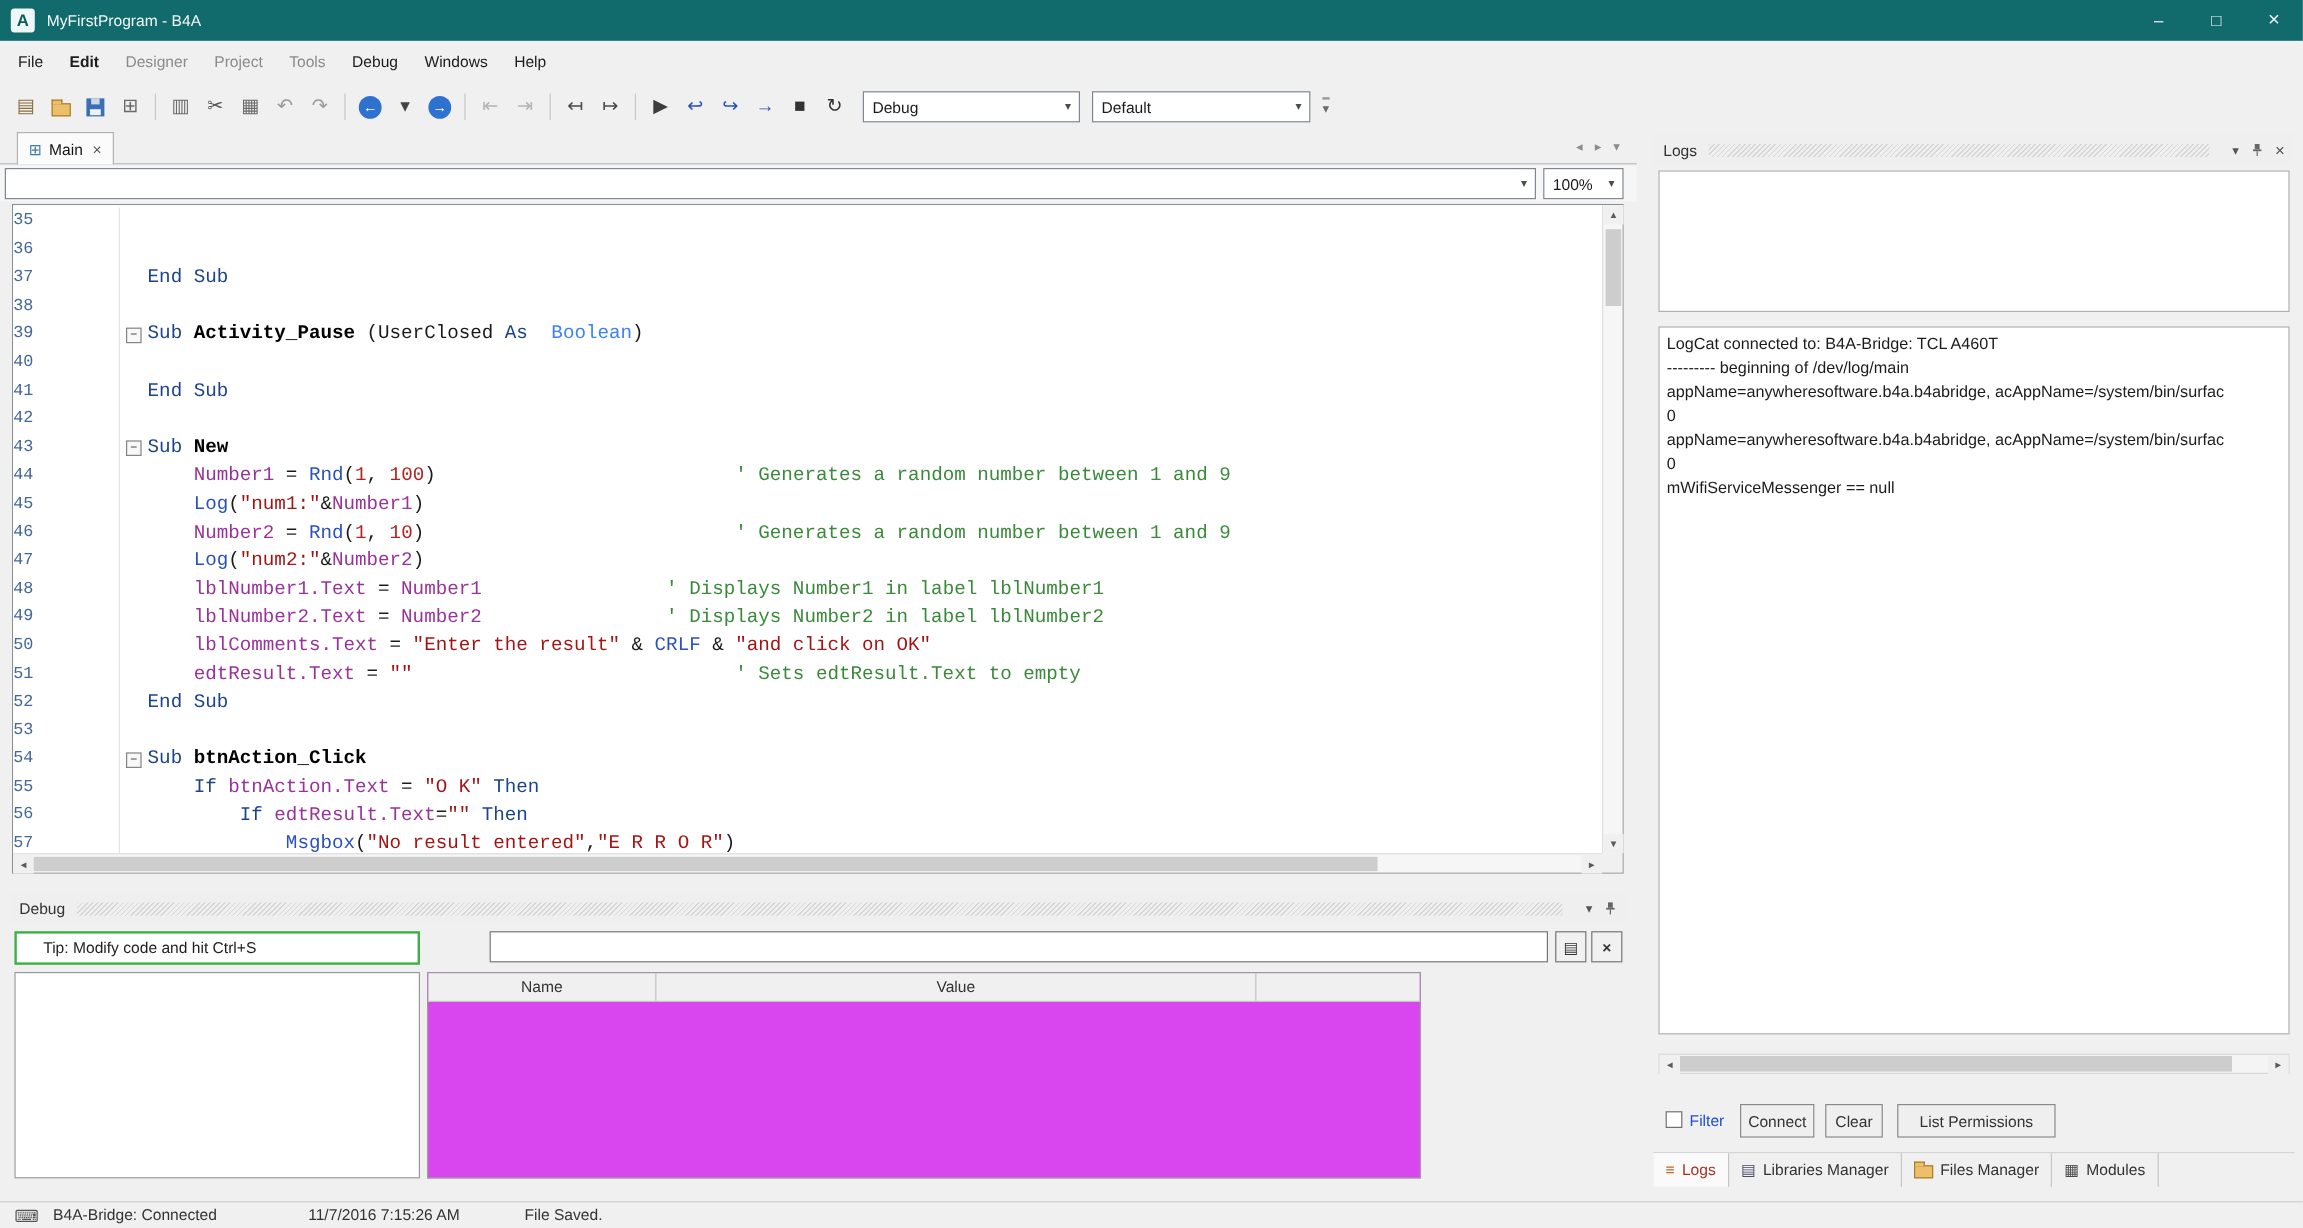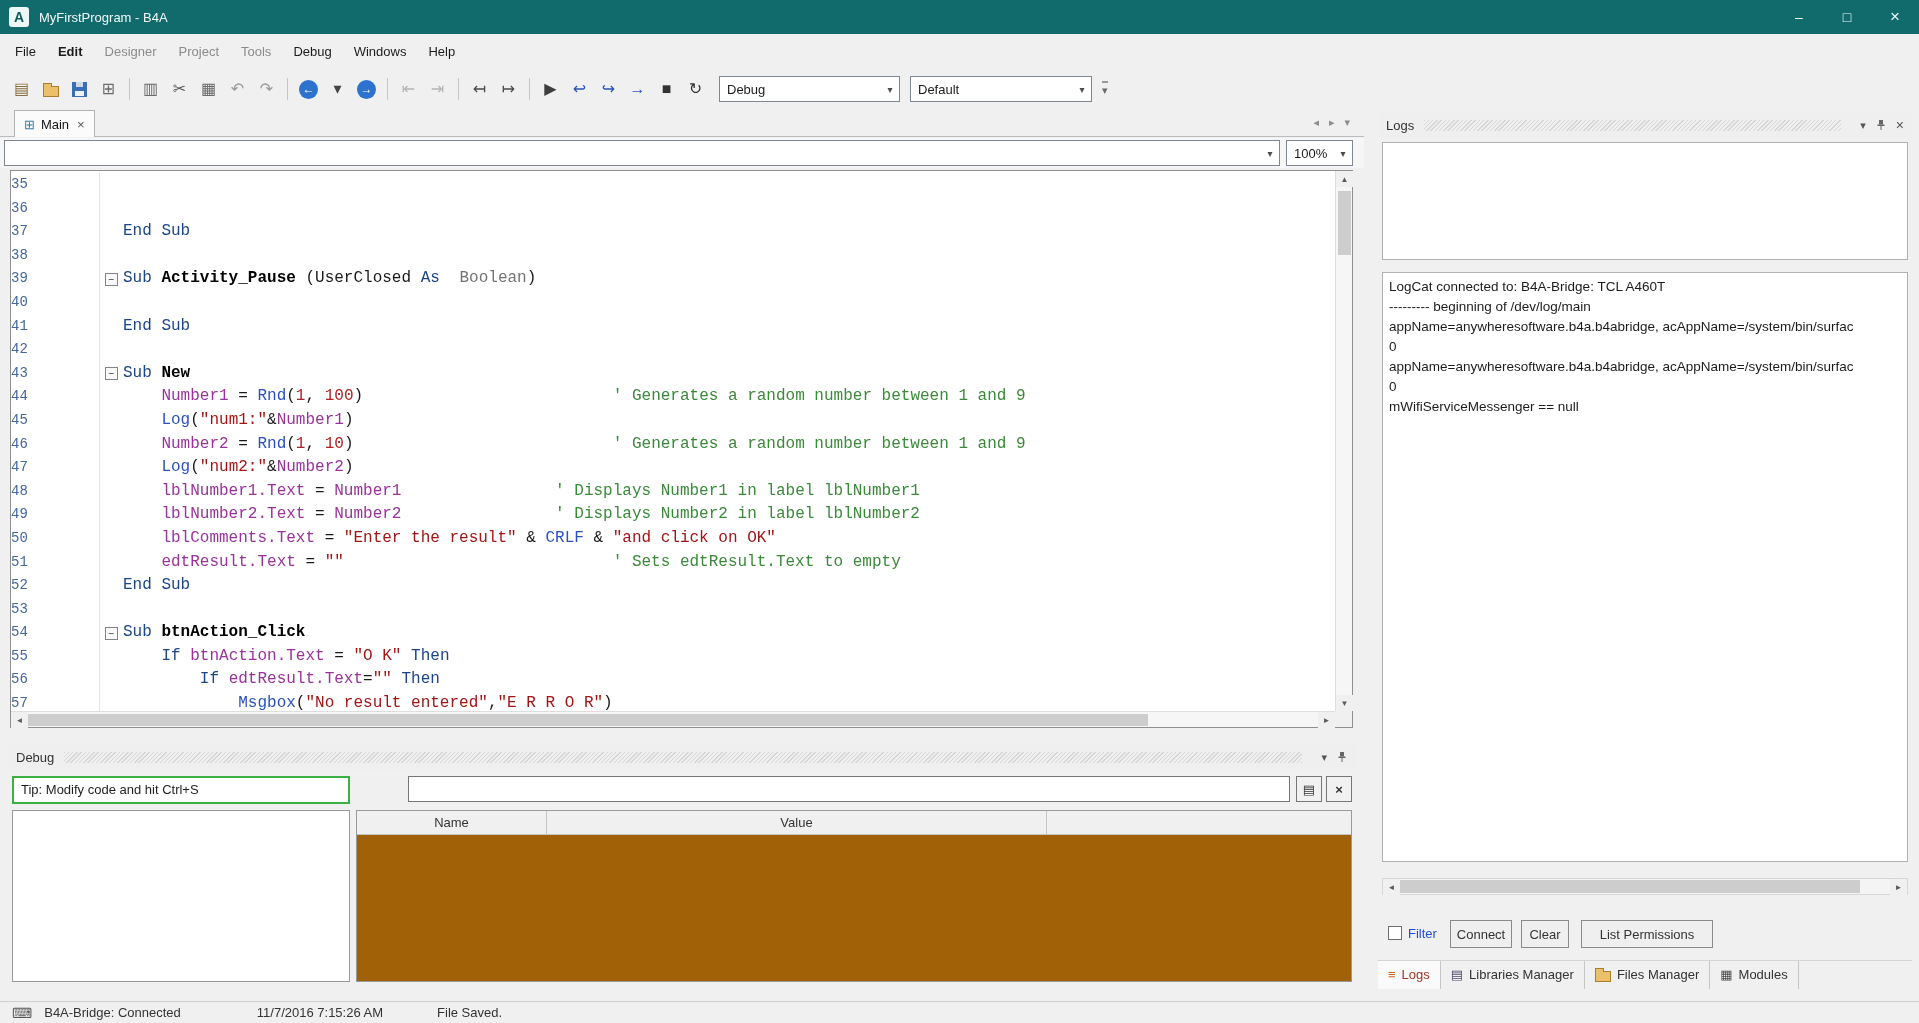--- a/index.html
+++ b/index.html
@@ -64,50 +64,50 @@
   
   #editor{position:absolute;left:10px;top:170px;width:1343px;height:558px;border:1px solid #8f8f8f;background:#fff;}
   #code-view{position:absolute;left:0;top:0;right:17px;bottom:16px;overflow:hidden;background:#fff;padding-top:2px;}
   .crow{display:flex;height:23.6px;white-space:pre;}
   .lnum{width:88px;padding-right:10px;text-align:left;color:#44679c;
     font-family:"Liberation Mono","DejaVu Sans Mono",monospace;font-size:14px;line-height:23.6px;flex:none;}
   .foldc{width:24px;flex:none;display:flex;align-items:center;justify-content:center;border-left:1px solid #e4e4e4;}
   .foldbox{width:13px;height:13px;border:1px solid #848484;background:#f8f8f8;color:#333;
     font-size:10px;line-height:11px;text-align:center;display:block;}
   .ctext{font-family:"Liberation Mono","DejaVu Sans Mono",monospace;font-size:16px;line-height:23.6px;color:#1a1a1a;}
-  .tk{color:#1b4489;} .tm{color:#2a52be;} .tb{color:#000;font-weight:bold;} .tt{color:#737373;padding-left:10px;}
+  .tk{color:#1b4489;} .tm{color:#2a52be;} .tb{color:#000;font-weight:bold;} .tt{color:#3b82f6;padding-left:10px;}
   .ts{color:#a31515;} .tn{color:#b22222;} .tc{color:#3a8a3a;} .tv{color:#993399;} .tp{color:#1a1a1a;}
 
   
   .vscroll{position:absolute;right:0;top:0;bottom:16px;width:17px;background:#f6f6f6;border-left:1px solid #dedede;}
   .hscroll{position:absolute;left:0;bottom:0;right:17px;height:16px;background:#f6f6f6;border-top:1px solid #dedede;display:flex;}
   .sarrow{background:#f0f0f0;color:#5a5a5a;display:flex;align-items:center;justify-content:center;font-size:8px;flex:none;}
   .sarrow.v{width:17px;height:16px;}
   .sarrow.h{width:17px;height:16px;}
   .vthumb{position:absolute;left:2px;width:13px;background:#cdcdcd;}
   .hthumb{height:12px;margin-top:2px;background:#cdcdcd;}
   .scorner{position:absolute;right:0;bottom:0;width:17px;height:16px;background:#f0f0f0;}
 
   
   #debug-panel{position:absolute;left:8px;top:744px;width:1348px;height:242px;background:#f0f0f0;}
   .panel-header{height:26px;display:flex;align-items:center;padding:0 8px;background:#efefef;}
   .panel-title{font-size:13px;color:#333;}
   .hatch{flex:1;height:11px;margin:0 10px;background-image:repeating-linear-gradient(135deg,#d6d6d6 0 1px,transparent 1px 3px);}
   .ph-icon{color:#555;font-size:11px;margin-left:9px;display:flex;align-items:center;}
   #tip-box{position:absolute;left:4px;top:32px;width:338px;height:28px;background:#fff;border:2px solid #3cb043;
-    font-size:13px;color:#1e1e1e;line-height:24px;padding-left:7px;}
+    font-size:13px;color:#1e1e1e;line-height:24px;padding-left:22px;}
   #watch-label{position:absolute;left:354px;top:34px;font-size:13px;color:#333;margin-top:32px;}
   #watch-input{position:absolute;left:400px;top:32px;width:882px;height:26px;border:1px solid #767676;background:#fff;
     font-size:13px;padding:0 5px;font-family:"Liberation Sans",sans-serif;}
   .small-btn{position:absolute;top:32px;width:26px;height:26px;border:1px solid #767676;background:#f1f1f1;
     display:flex;align-items:center;justify-content:center;font-size:13px;color:#333;}
   #watch-list-btn{left:1288px;}
   #watch-clear-btn{left:1318px;font-weight:bold;}
   #locals-box{position:absolute;left:4px;top:66px;width:338px;height:172px;background:#fff;border:1px solid #9a9a9a;}
-  #watch-table{position:absolute;left:348px;top:66px;width:996px;height:172px;background:#a16207;border:1px solid #9a9a9a;}
+  #watch-table{position:absolute;left:348px;top:66px;width:828px;height:172px;background:#d946ef;border:1px solid #9a9a9a;}
   .wt-header{display:flex;height:24px;background:#f0f0f0;border-bottom:1px solid #c4c4c4;}
   .wt-cell{border-right:1px solid #c4c4c4;font-size:13px;color:#333;text-align:center;line-height:23px;}
   .wt-c1{width:190px;} .wt-c2{width:500px;} .wt-c3{flex:1;border-right:none;}
 
   
   #right-panel{position:absolute;left:1378px;top:112px;width:534px;height:876px;background:#f0f0f0;}
   #logs-empty-box{position:absolute;left:4px;top:30px;width:526px;height:118px;background:#fff;border:1px solid #b0b0b0;}
   #log-output{position:absolute;left:4px;top:160px;width:526px;height:590px;background:#fff;border:1px solid #b0b0b0;
     padding:4px 6px;font-size:13.5px;line-height:20px;color:#1c1c1c;overflow:hidden;}
   .logline{white-space:pre;overflow:hidden;}

